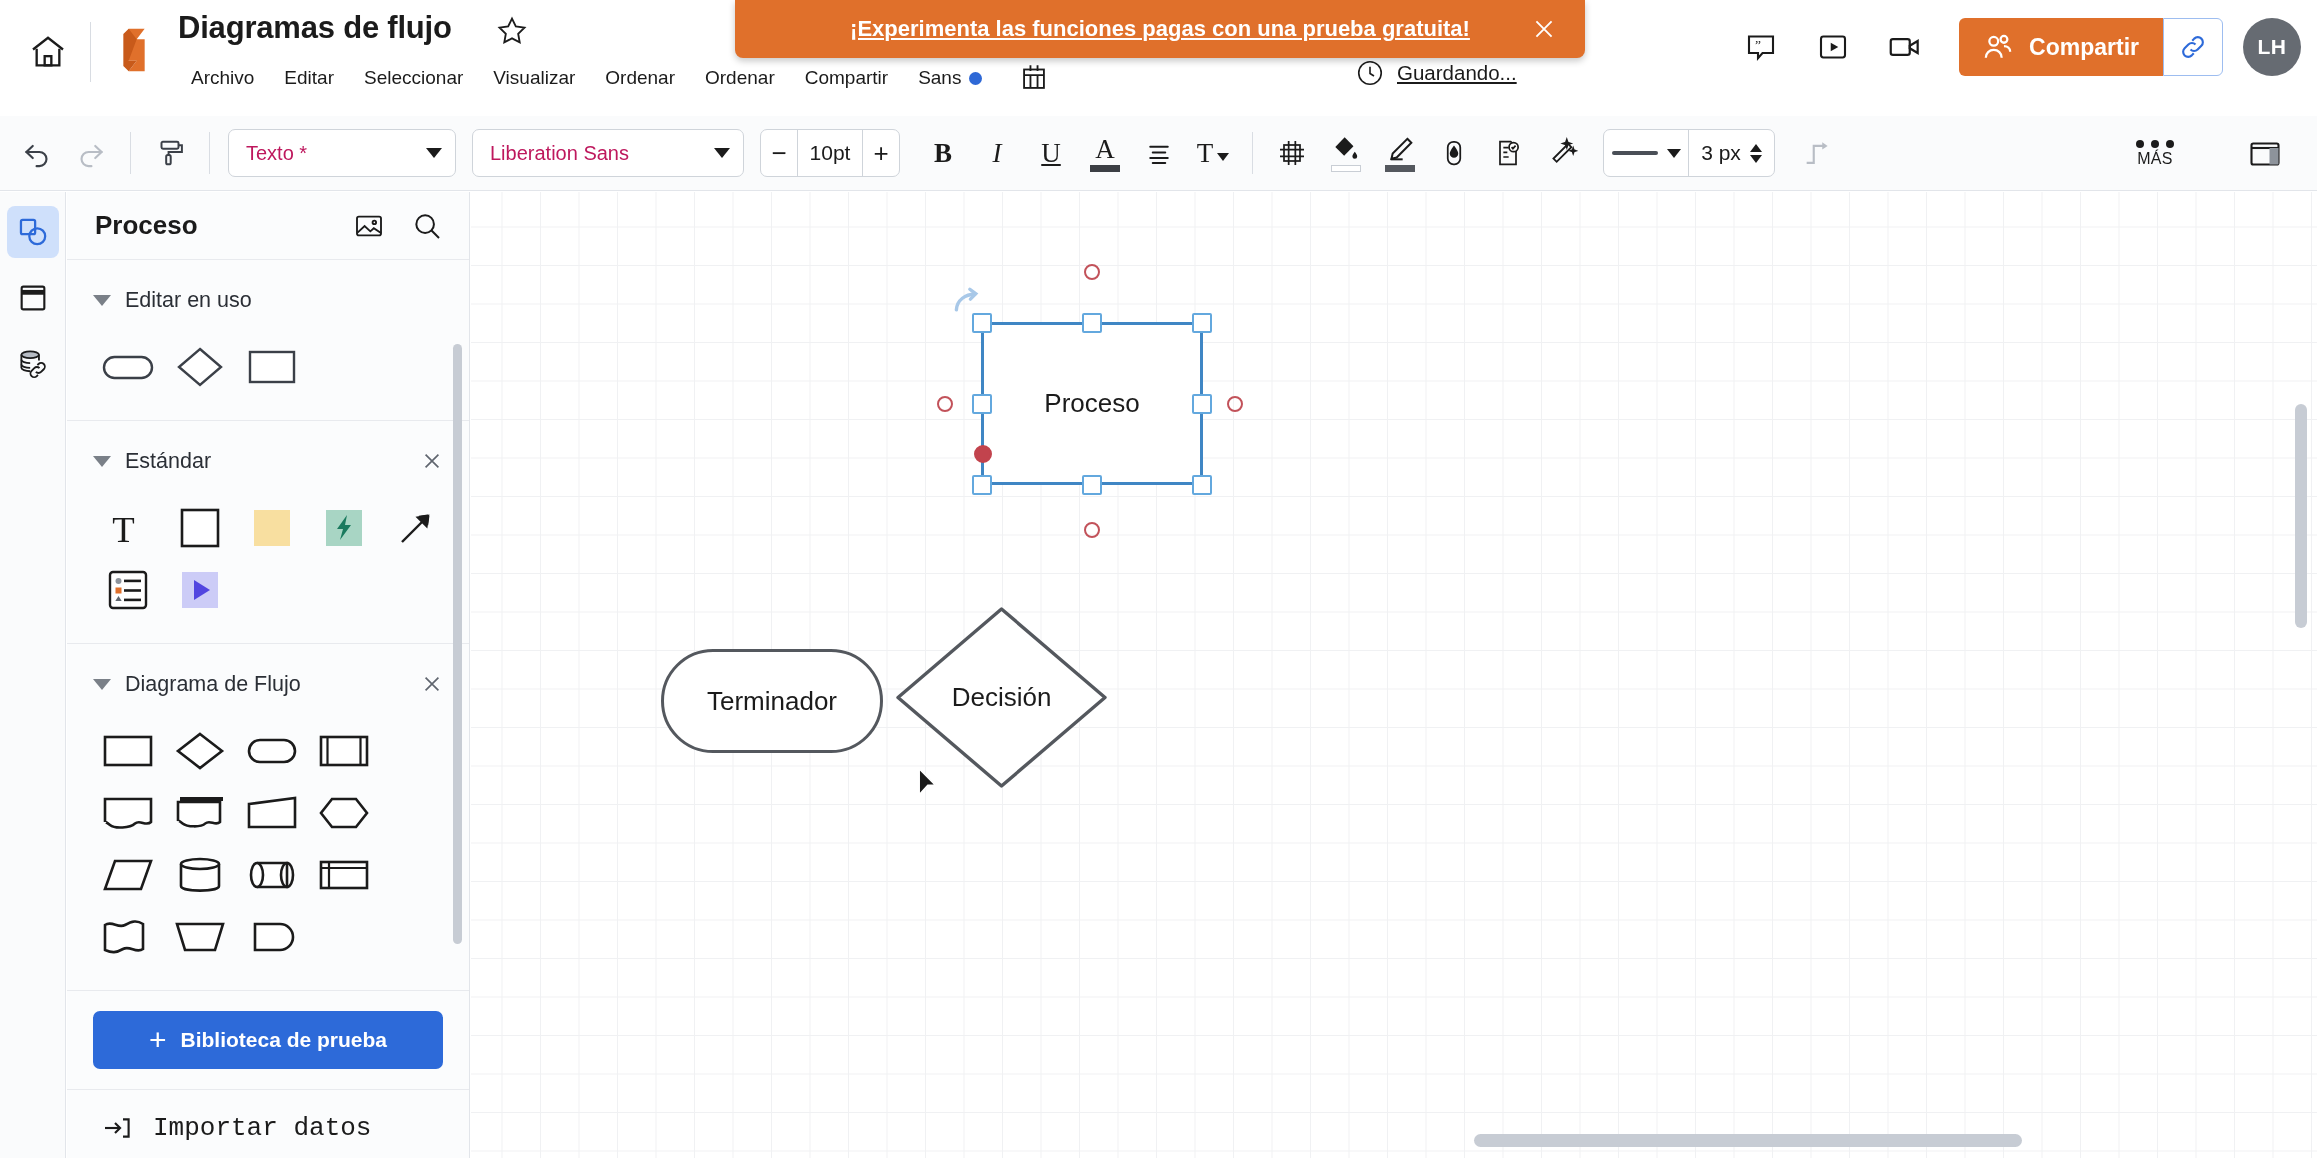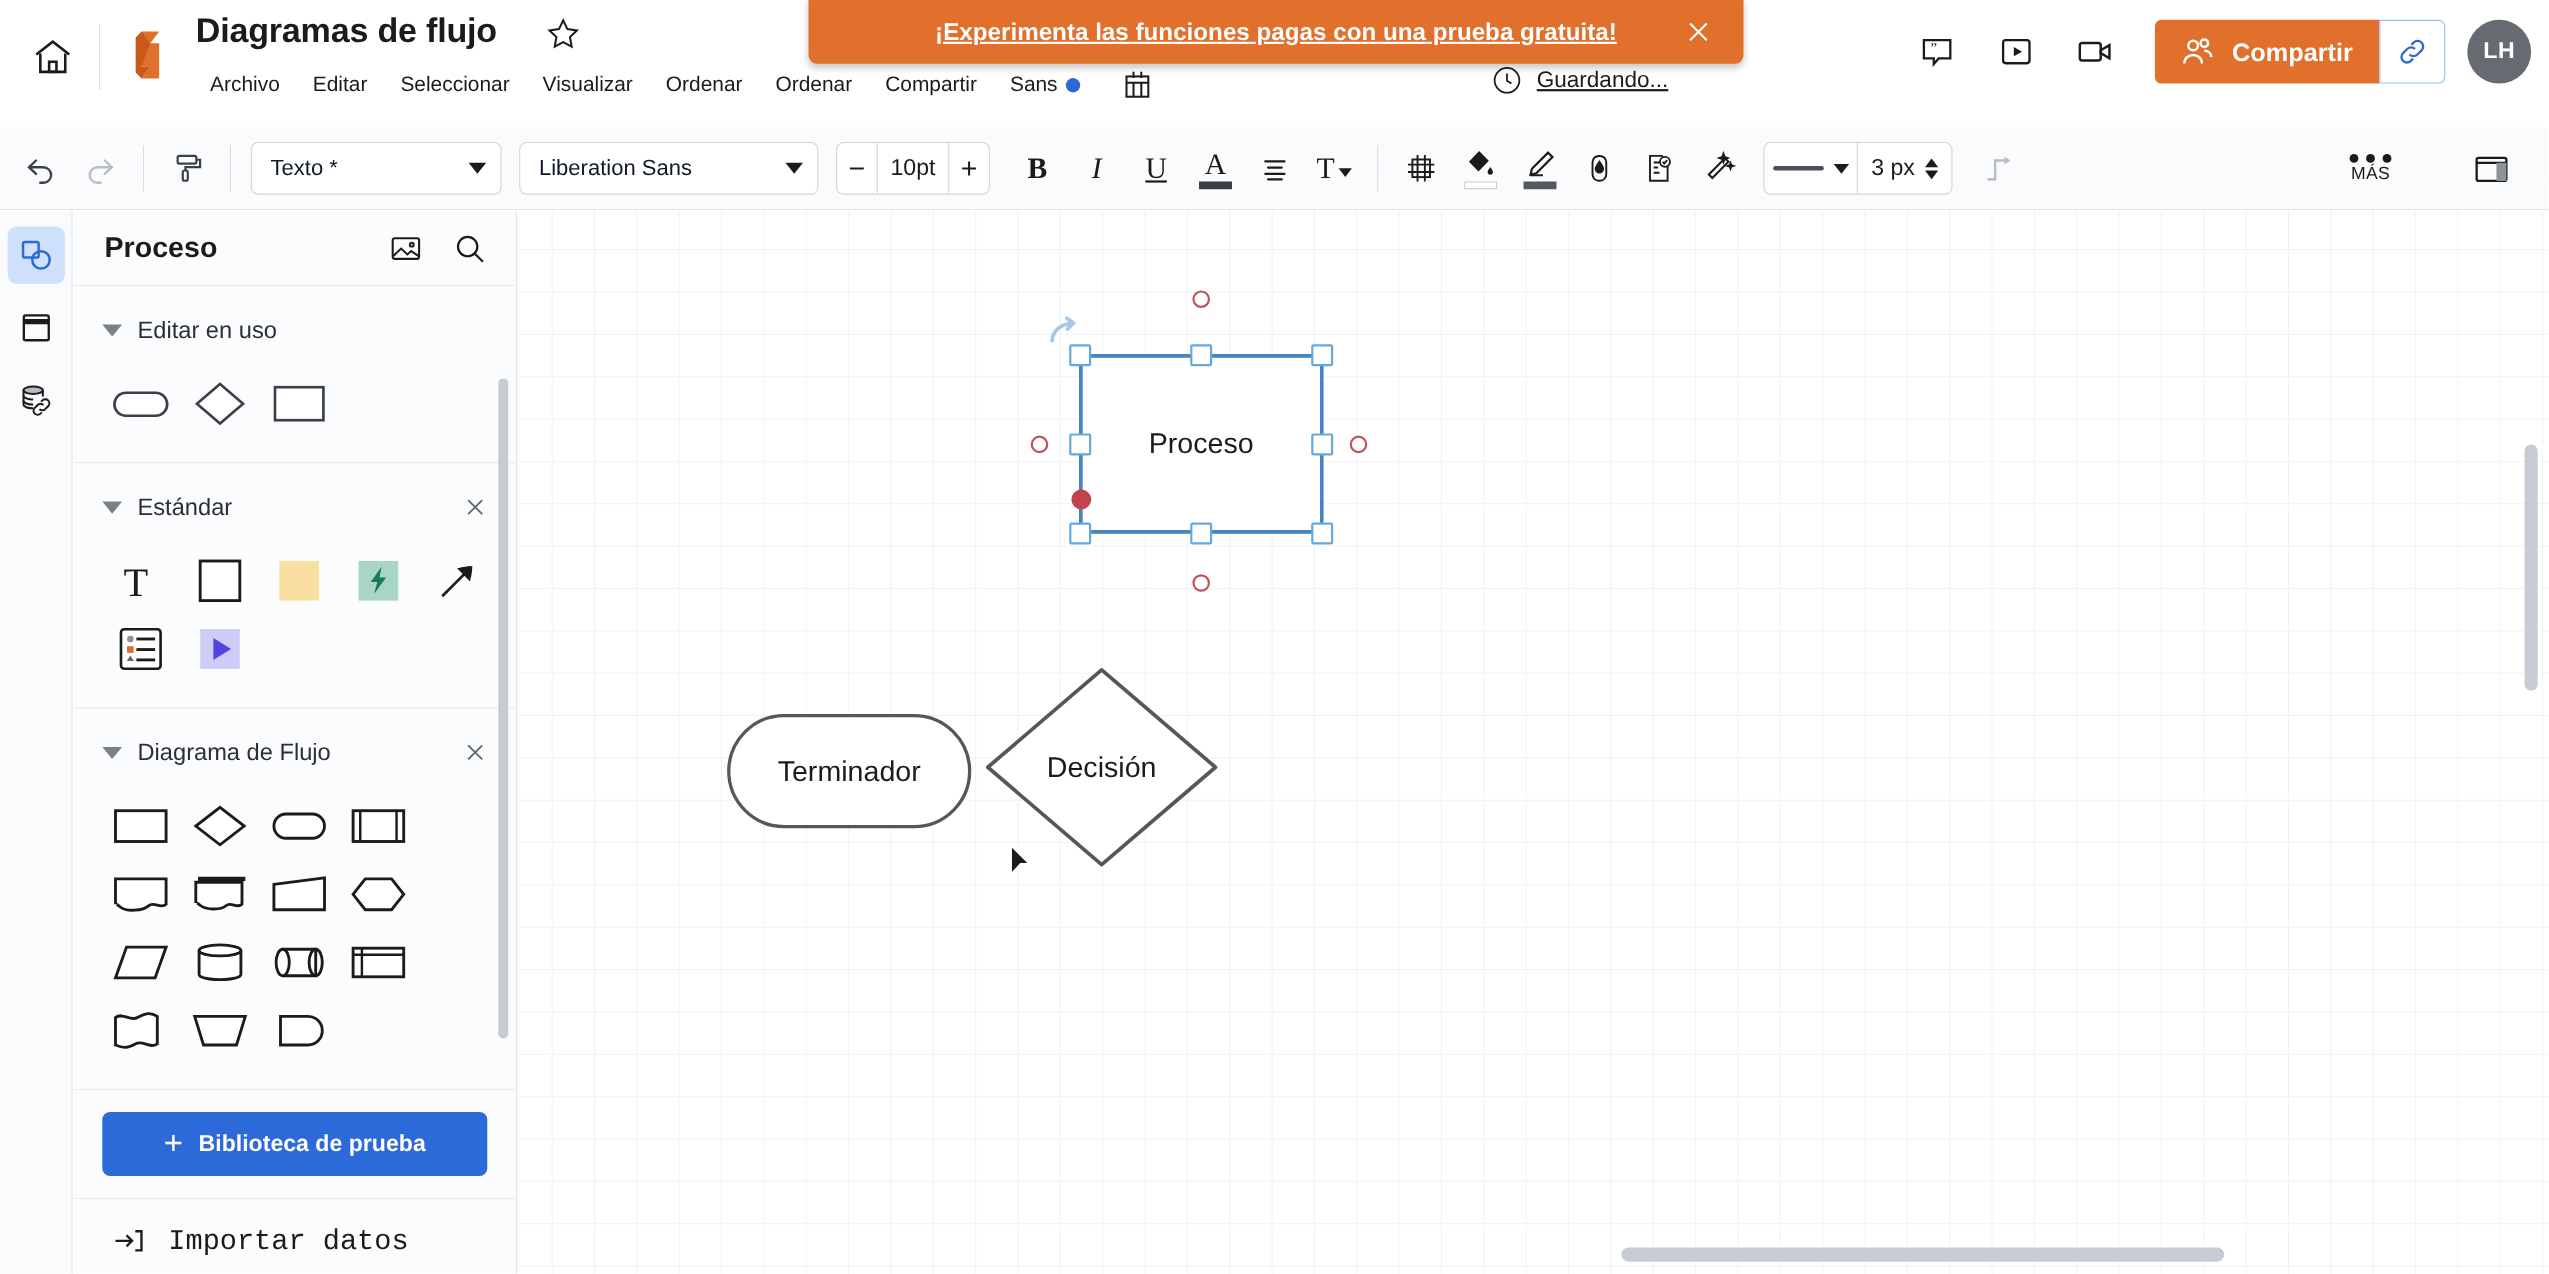--- a/index.html
+++ b/index.html
@@ -104,21 +104,21 @@
   .tb-btn {
     width: 54px; height: 54px; display:flex; align-items:center; justify-content:center;
     cursor:pointer; border-radius: 5px; flex: none;
   }
   .tb-sep { width: 1px; height: 42px; background: #d9dde3; margin: 0 12px; flex:none; }
   .tb-select {
     height: 48px; border: 1.4px solid #cfd4da; border-radius: 7px; background: #fff;
     display: flex; align-items: center; justify-content: space-between;
     padding: 0 13px 0 17px; cursor: pointer; flex:none;
   }
-  .tb-select .lbl { font-size: 20px; color: #0f172a; white-space: nowrap; }
+  .tb-select .lbl { font-size: 20px; color: #be185d; white-space: nowrap; }
   .caret { width: 0; height: 0; border-left: 8px solid transparent; border-right: 8px solid transparent; border-top: 10px solid #1b1b1b; margin-left: 14px;}
   .stepper {
     height: 48px; border: 1.4px solid #cfd4da; border-radius: 7px; background:#fff;
     display:flex; align-items: stretch; overflow: hidden; flex:none;
   }
   .stp-btn { width: 36px; display:flex; align-items:center; justify-content:center; font-size: 26px; color:#1b1b1b; cursor:pointer; }
   .stp-val {
     width: 66px; border-left: 1.4px solid #cfd4da; border-right: 1.4px solid #cfd4da;
     display:flex; align-items:center; justify-content:center; font-size: 21px; color:#1b1b1b; cursor: text;
     overflow:hidden; white-space:nowrap;

